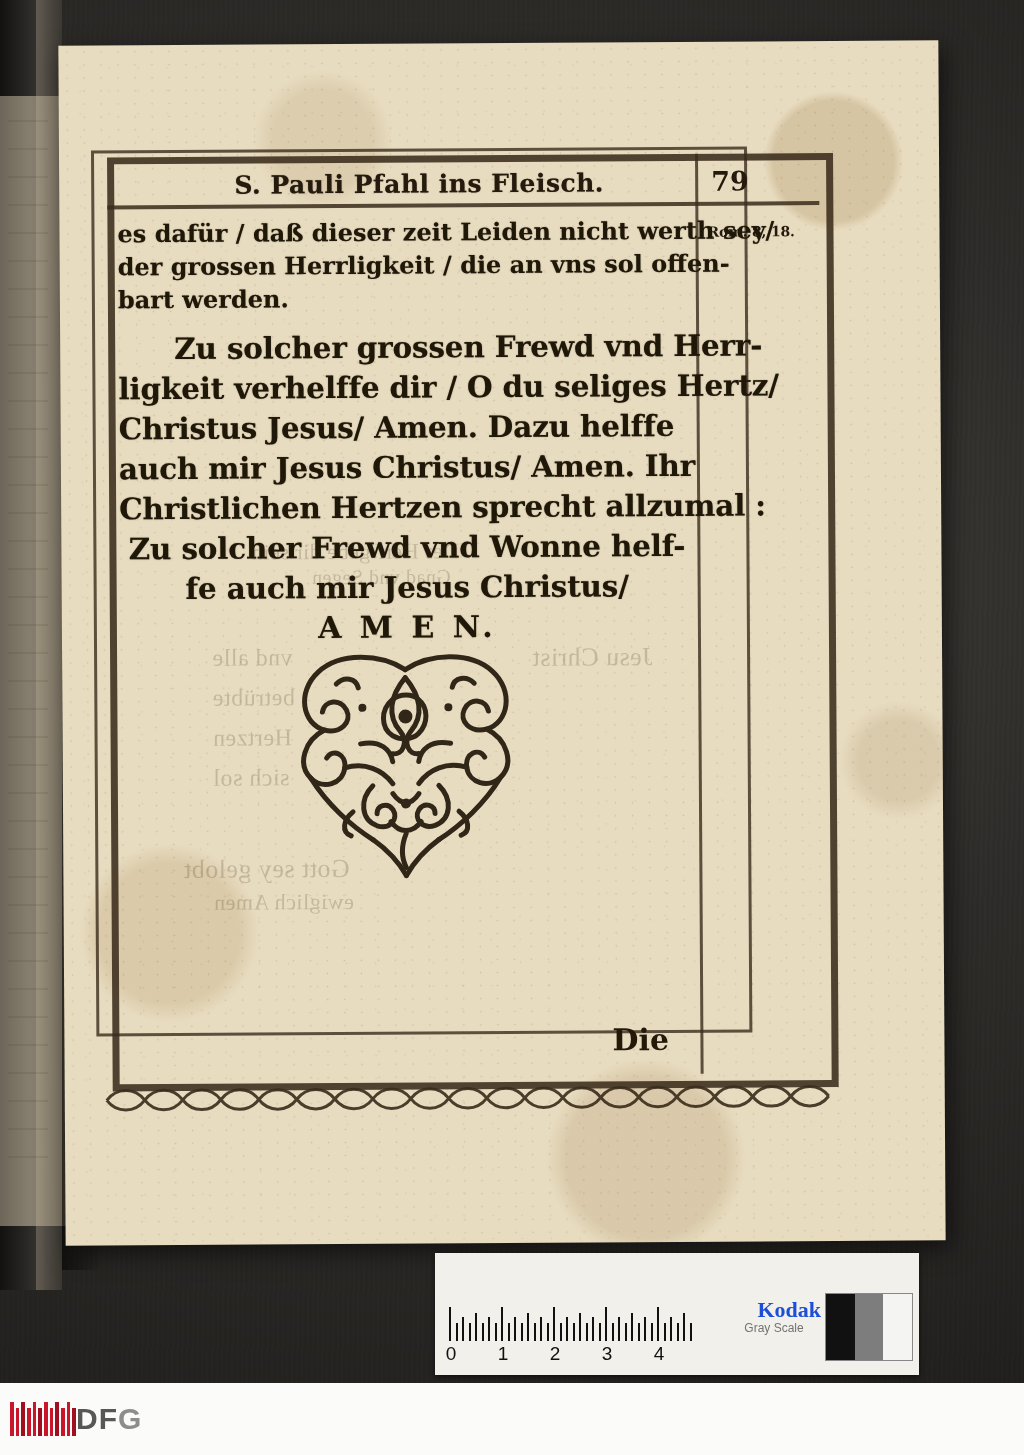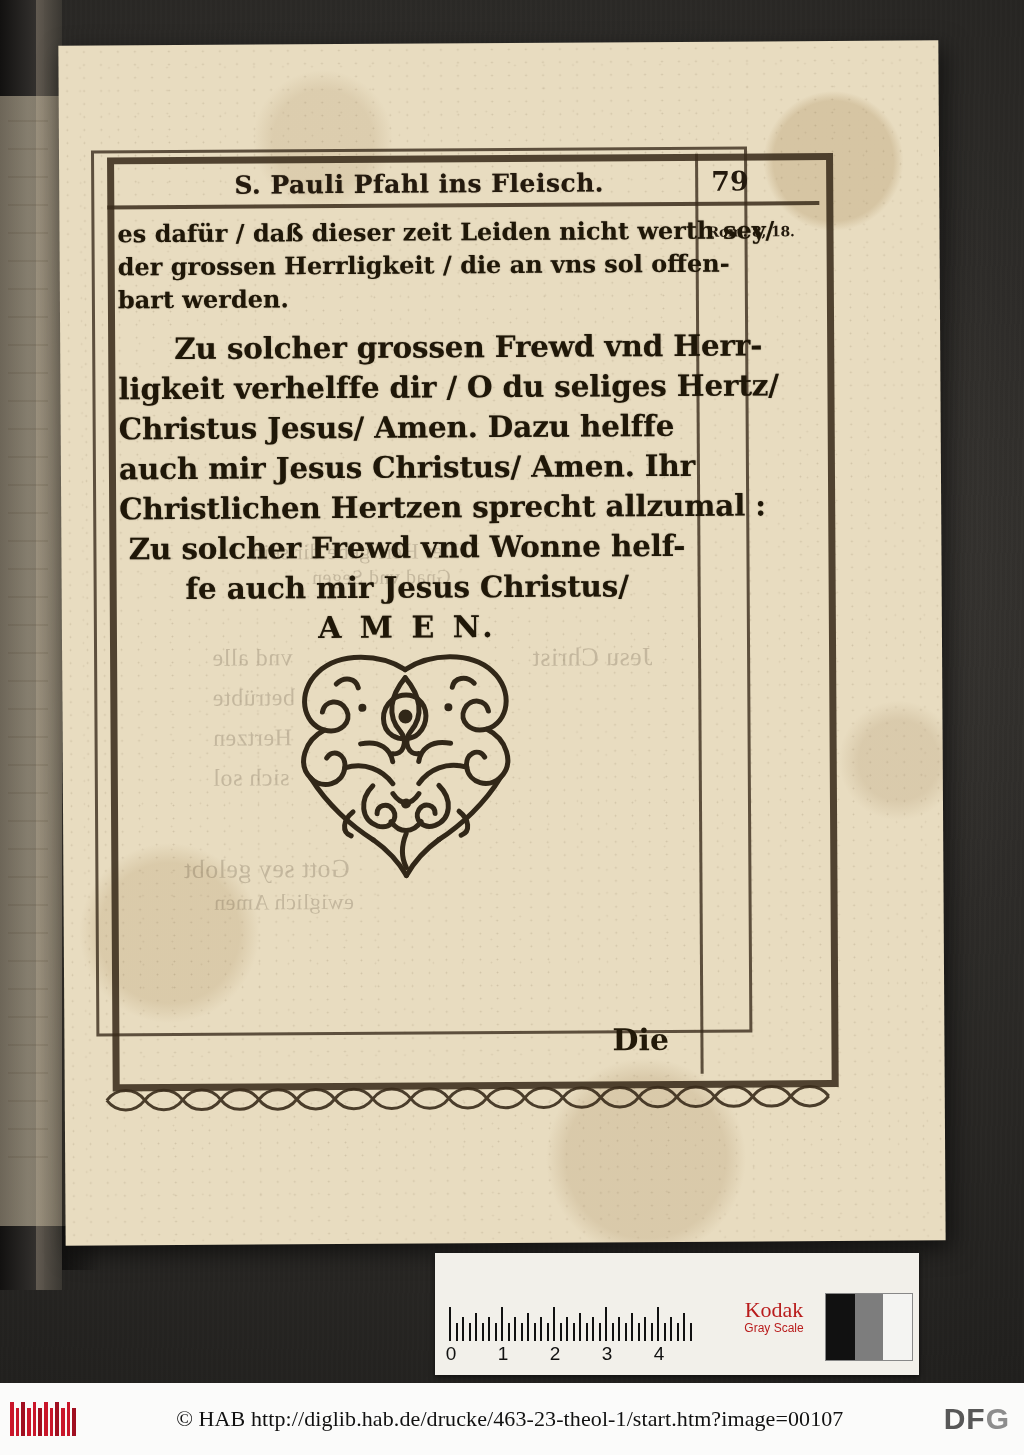--- a/index.html
+++ b/index.html
@@ -299,29 +299,30 @@
   }
   .kodak {
     position: absolute;
     left: 292px;
     top: 46px;
     width: 94px;
     text-align: center;
   }
   .kodak .k1 {
     font-family: "Liberation Serif", serif;
-    font-weight: 400;
+    font-weight: 700;
     font-size: 22px;
-    color: #b91c1c;
+    color: #1d4ed8;
     line-height: 22px;
+    text-align: right;
   }
   .kodak .k2 {
     font-family: "Liberation Sans", sans-serif;
     font-size: 12px;
-    color: #b91c1c;
+    color: #737373;
   }
   .patches {
     position: absolute;
     left: 390px;
     top: 40px;
     width: 86px;
     height: 66px;
     display: flex;
     border: 1px solid #888;
   }
@@ -553,17 +554,16 @@
       <i></i>
       <i></i>
       <i></i>
       <i></i>
       <i></i>
       <i></i>
       <i></i>
       <i></i>
       <i></i>
   </div>
-  <div class="credit">© HAB http://diglib.hab.de/drucke/463-23-theol-1/start.htm?image=00107</div>
   <div class="dfg">
     <span>DF</span><span>G</span>
   </div>
 </div>
 
 </body></html>

